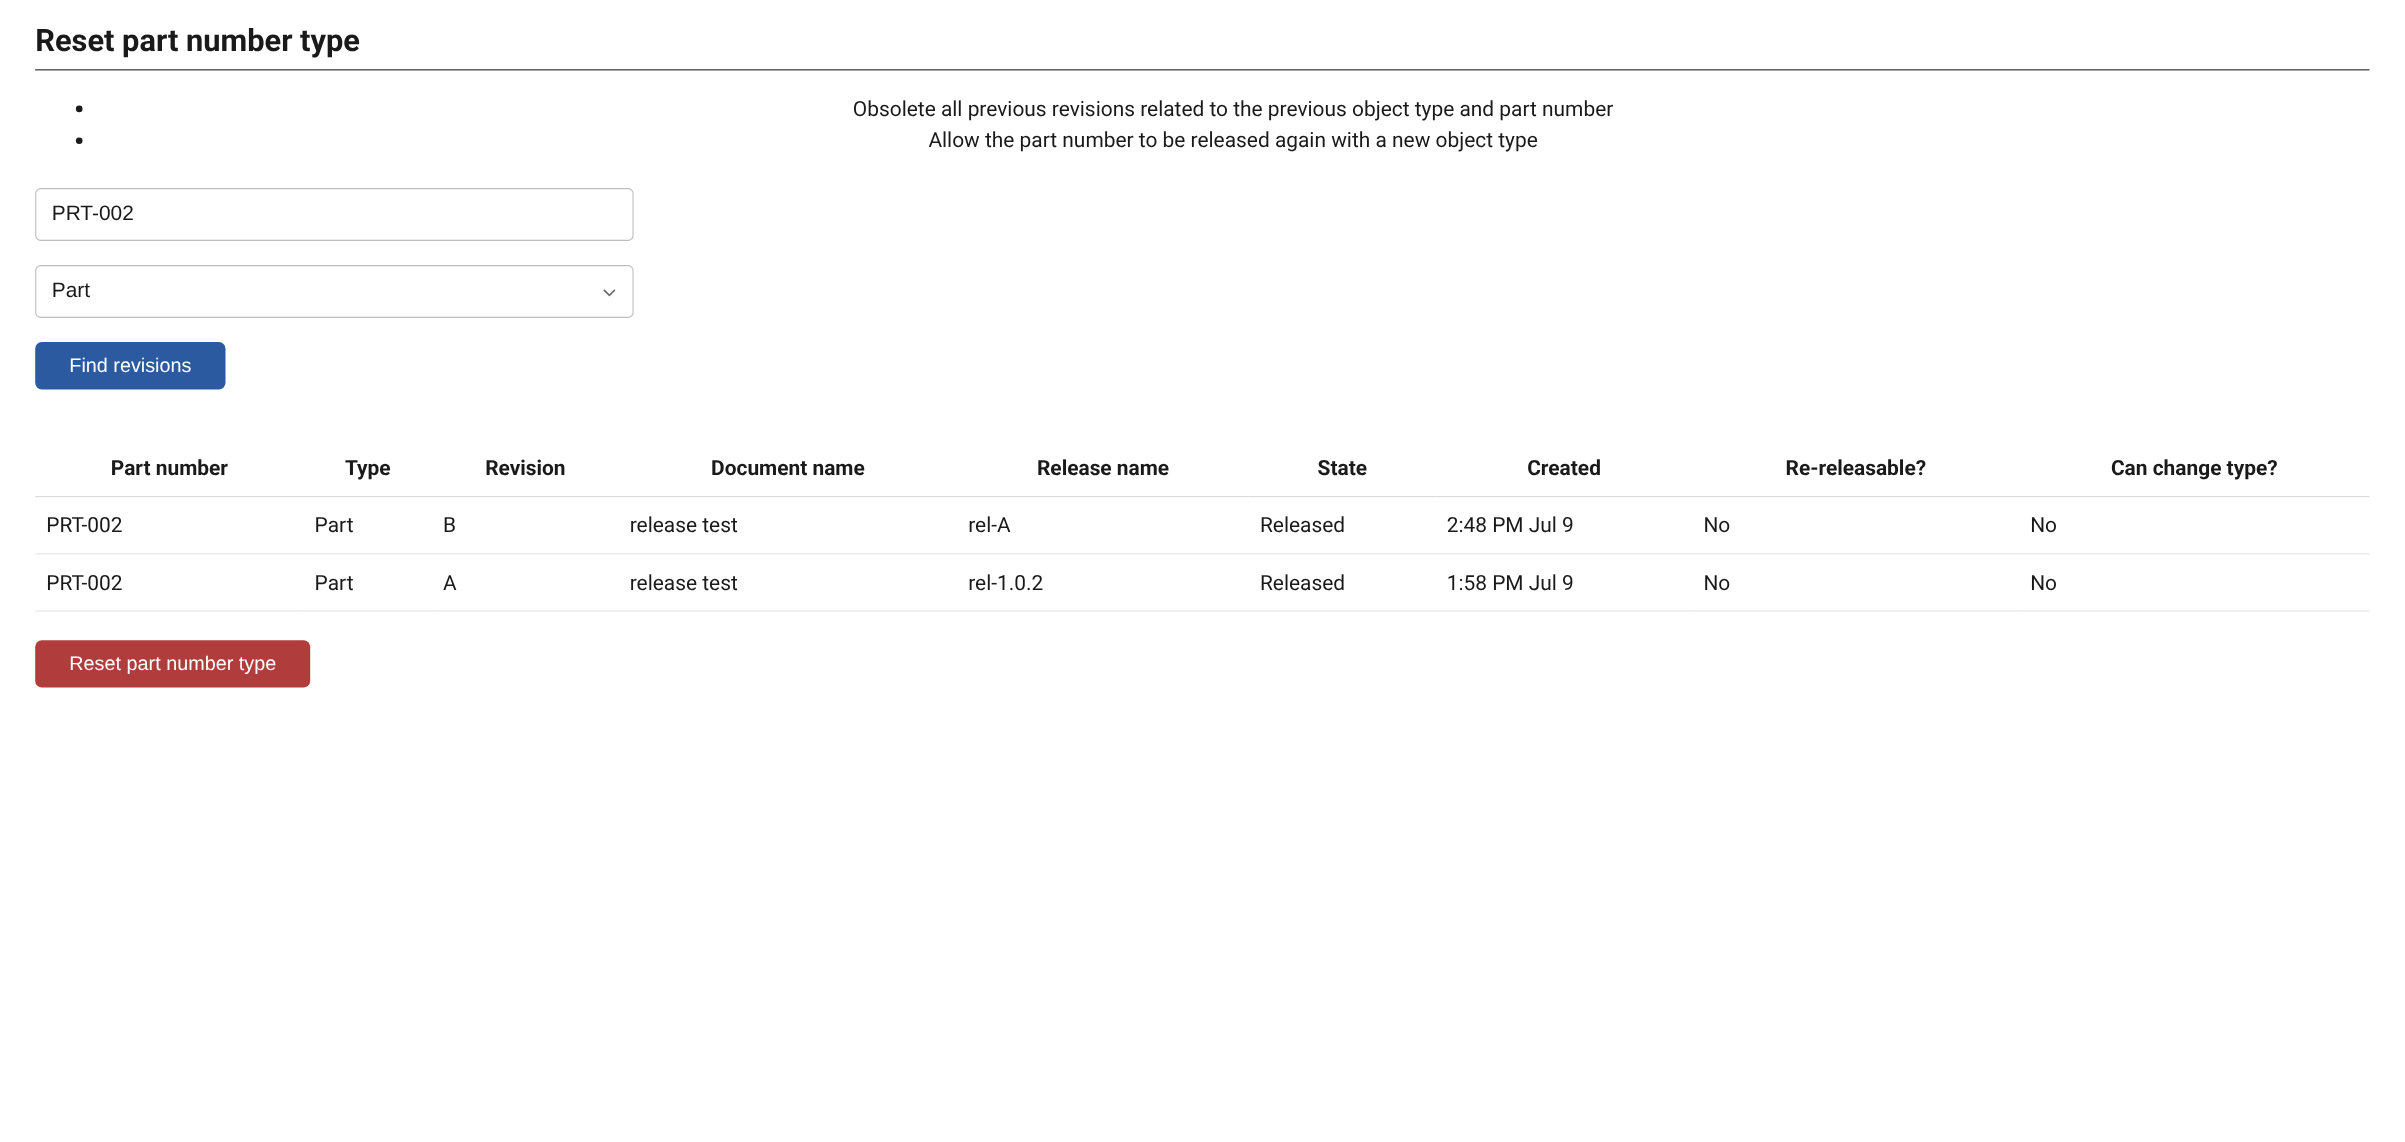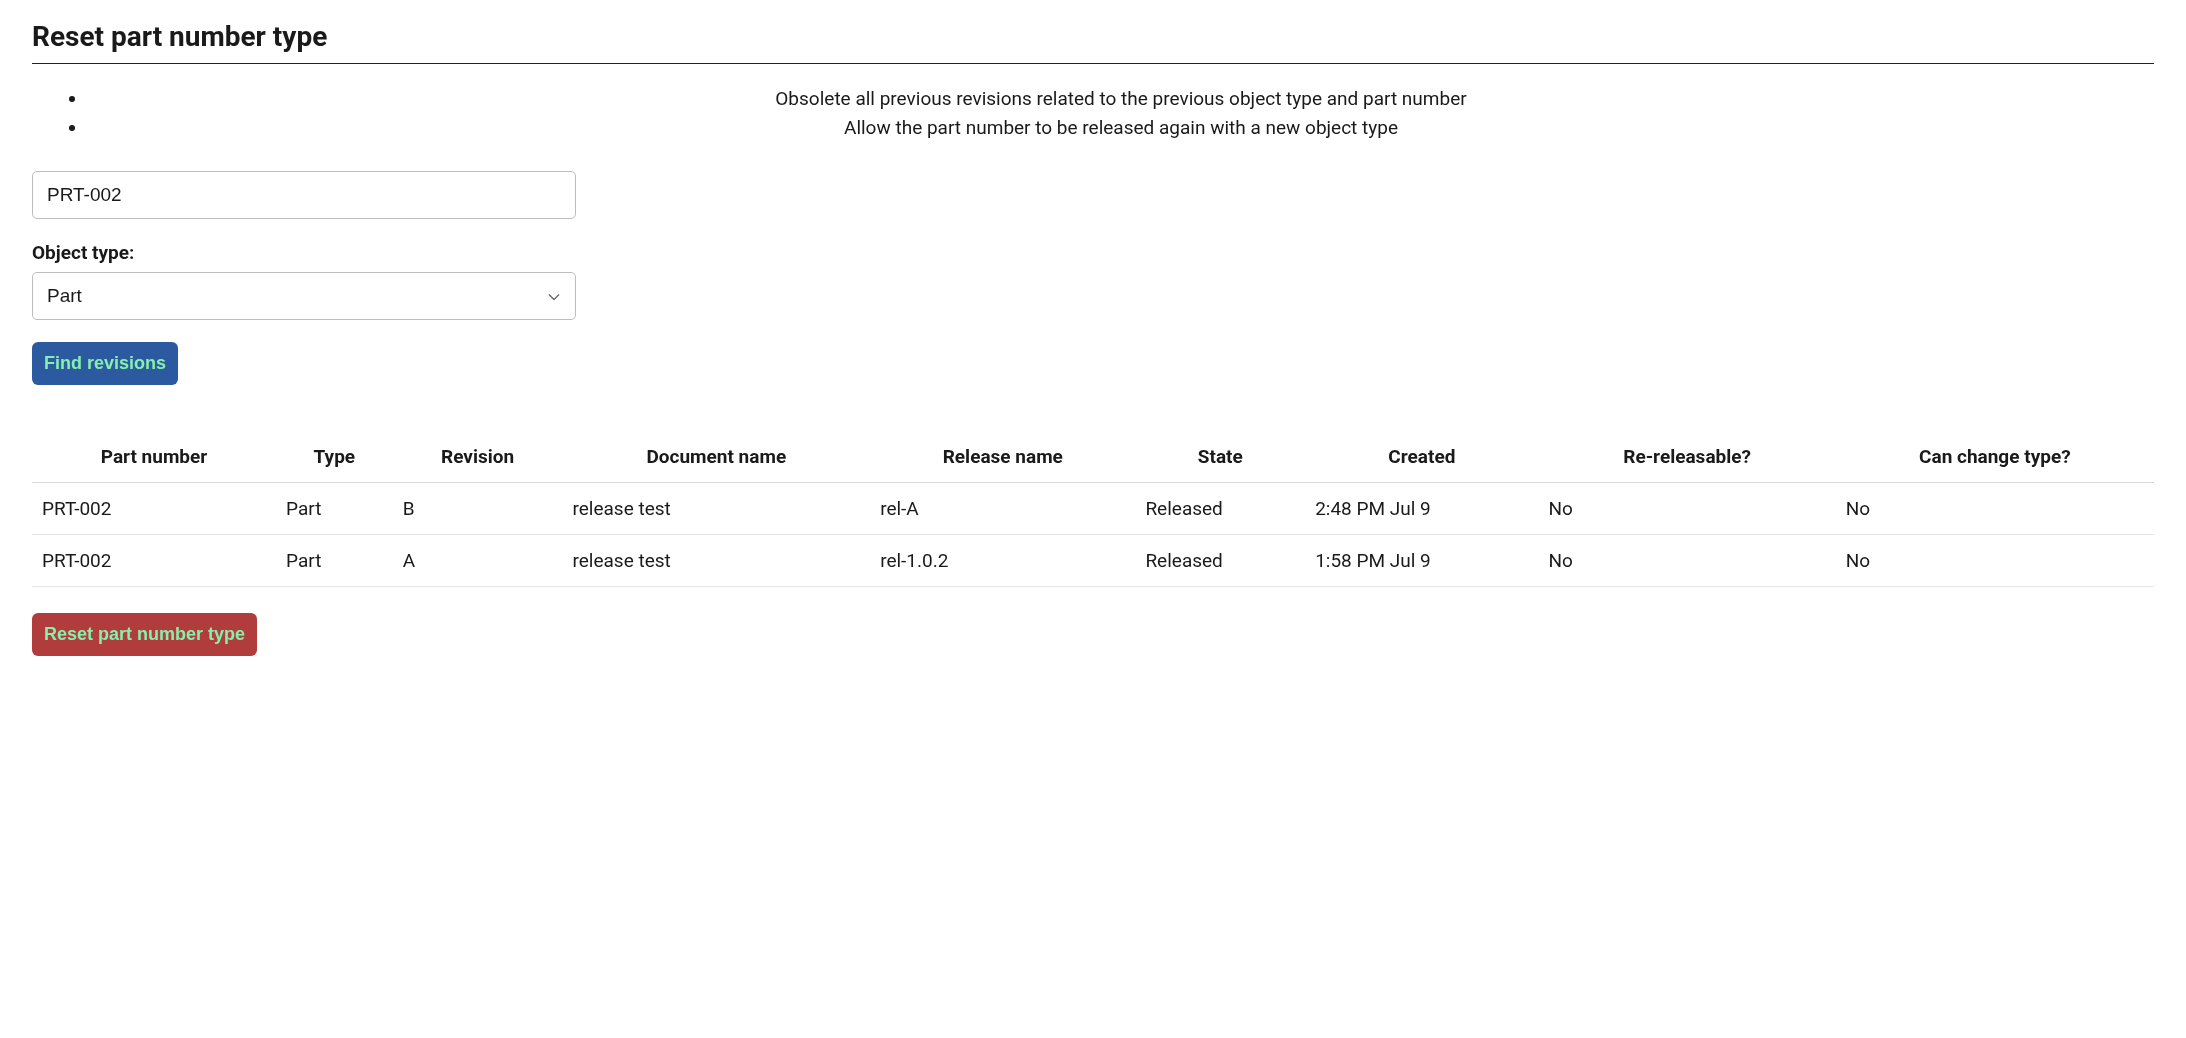--- a/index.html
+++ b/index.html
@@ -72,27 +72,27 @@
     .select-caret {
       position: absolute;
       right: 16px;
       top: 50%;
       transform: translateY(-50%);
       pointer-events: none;
       color: #6a6a6a;
     }
     .btn {
       display: inline-block;
-      padding: 11px 12px;
+      padding: 11px 31px;
       font-size: 18px;
-      font-weight: 700;
+      font-weight: 400;
       border: none;
       border-radius: 6px;
       cursor: pointer;
-      color: #86efac;
+      color: #ffffff;
     }
     .btn-primary {
       background: #2c5aa0;
     }
     .btn-danger {
       background: #b13c3c;
     }
     .table-wrap {
       margin-top: 50px;
       margin-bottom: 26px;
@@ -129,21 +129,20 @@
     <li>Obsolete all previous revisions related to the previous object type and part number</li>
     <li>Allow the part number to be released again with a new object type</li>
   </ul>
 </div>
 
 <div class="form-group">
   <input type="text" class="text-input" value="PRT-002" style="">
 </div>
 
 <div class="form-group">
-  <label class="form-label">Object type:</label>
   <div class="select-wrapper">
     <select class="select-input">
       <option>Part</option>
     </select>
     <span class="select-caret">
       <svg width="12" height="8" viewBox="0 0 12 8">
           <path d="M1 1 L6 6 L11 1" fill="none" stroke="#6a6a6a" stroke-width="1.4"></path>
         </svg>
     </span>
   </div>

